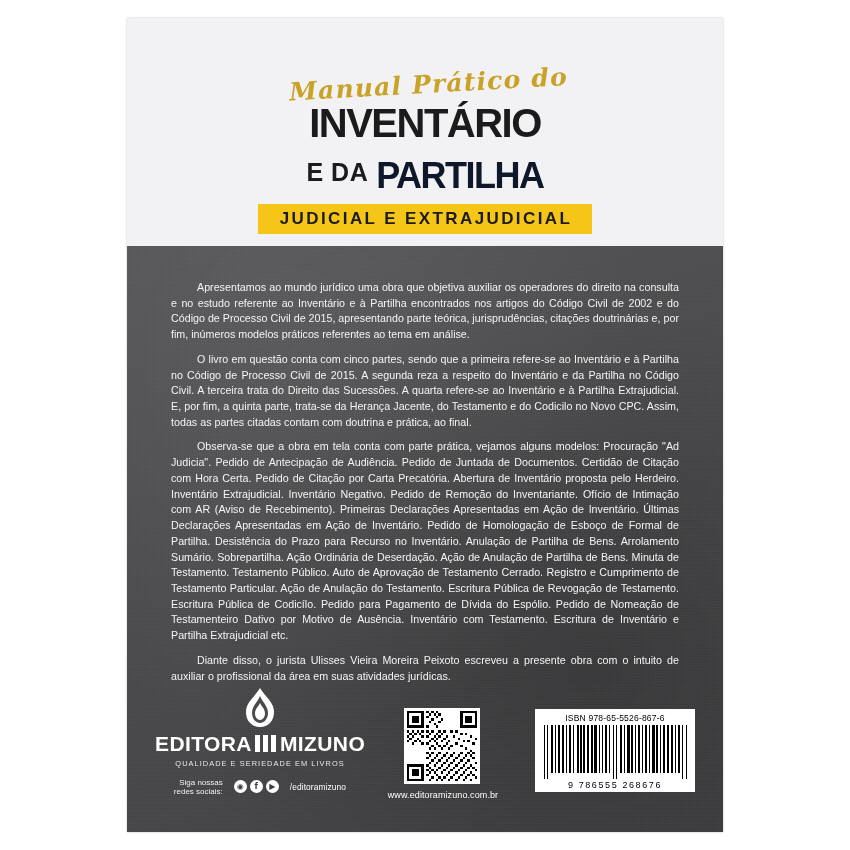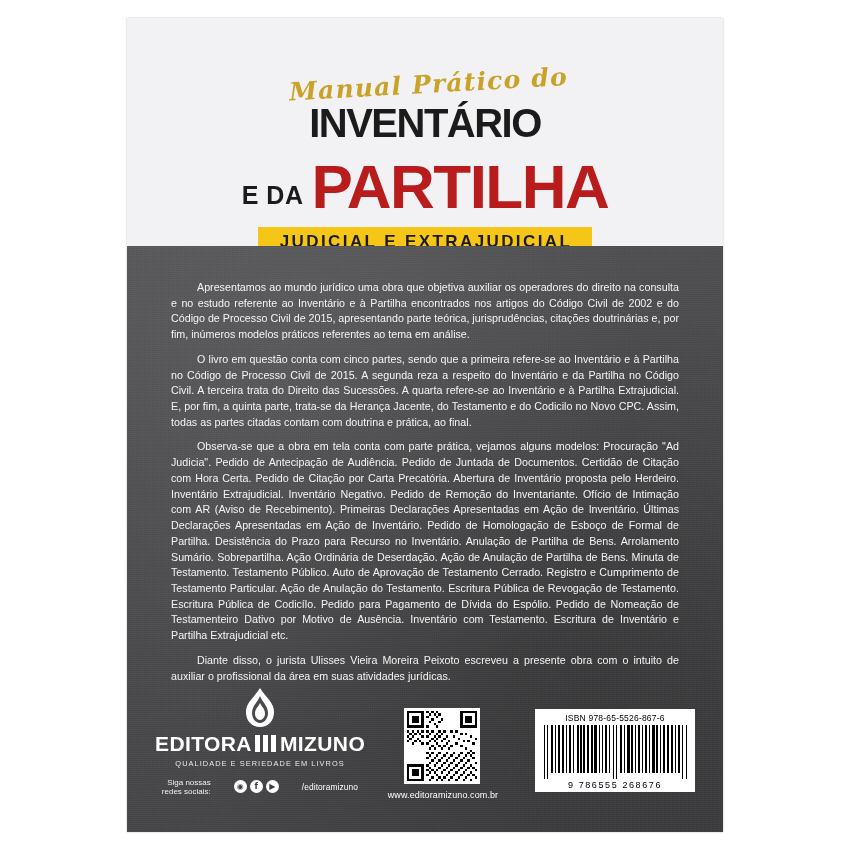--- a/index.html
+++ b/index.html
@@ -76,23 +76,23 @@
   .sub-small {
     font-weight: bold;
     font-size: 25px;
     letter-spacing: 0.5px;
     color: #1b1b1b;
     text-transform: uppercase;
     padding-bottom: 5px;
   }
   .sub-big {
     font-weight: bold;
-    font-size: 62px;
+    font-size: 36px;
     letter-spacing: -1.5px;
-    color: #b91c1c;
+    color: #0f172a;
     text-transform: uppercase;
     line-height: 0.92;
   }
   .badge {
     display: inline-block;
     margin-top: 12px;
     background: #f5c518;
     color: #1b1b1b;
     font-weight: bold;
     font-size: 17px;
@@ -217,21 +217,21 @@
     font-size: 7.4px;
     letter-spacing: 1.05px;
     color: #e8e8e8;
     margin-top: 2px;
   }
   .social {
     margin-top: 10px;
     display: flex;
     align-items: center;
     justify-content: center;
-    gap: 23px;
+    gap: 11px;
     font-size: 8.2px;
     color: #ffffff;
   }
   .social-label {
     text-align: right;
     line-height: 1.15;
     font-size: 8px;
     color: #f0f0f0;
     white-space: nowrap;
   }

